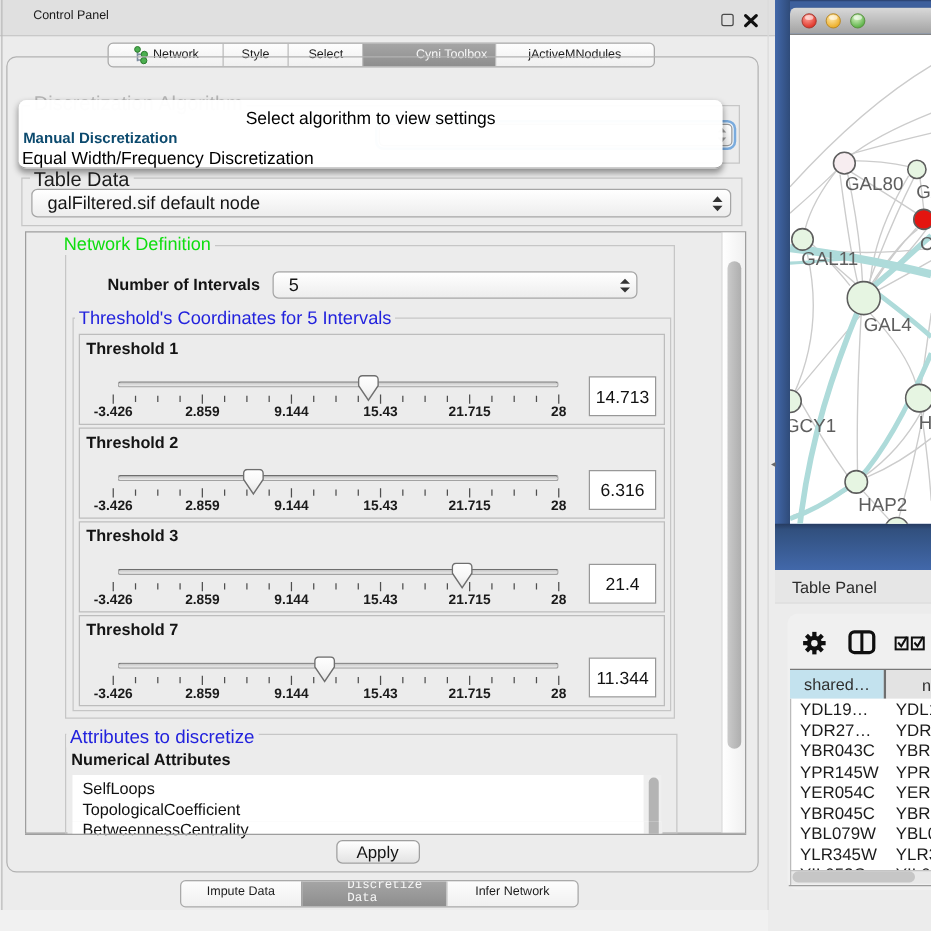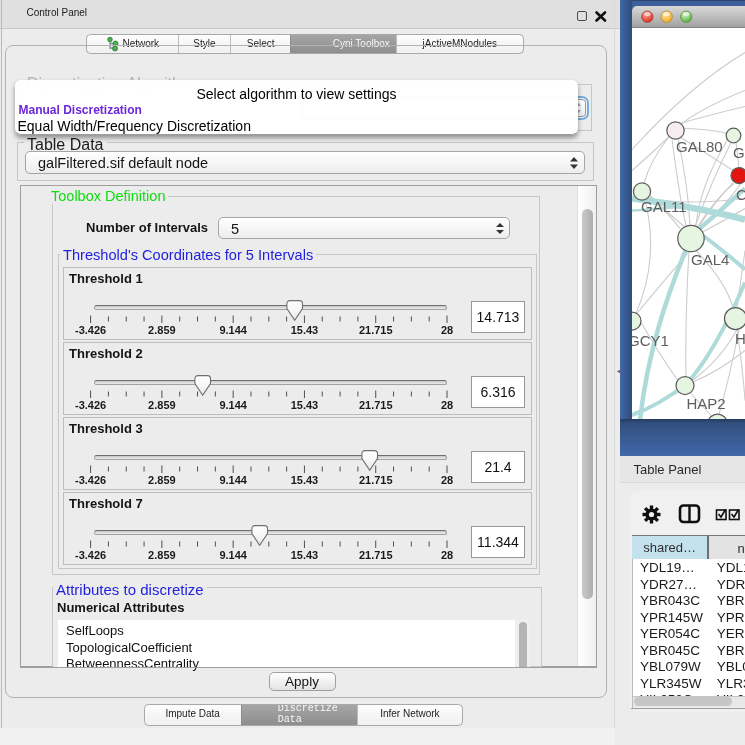--- a/index.html
+++ b/index.html
@@ -69,21 +69,21 @@
         <path d="M1 5.5 L9 5.5 L5 1 Z" fill="#333"></path>
         <path d="M1 8.5 L9 8.5 L5 13 Z" fill="#333"></path>
       </svg>
 </div>
 
 <div class="abs" style="left:20px;top:185px;width:577px;height:482px;border:1px solid #9e9e9e;background:#ececec;"></div>
 <div class="abs" style="left:577px;top:186px;width:19px;height:480px;background:linear-gradient(90deg,#ffffff,#f0f0f0);border-left:1px solid #ddd;"></div>
 <div class="abs" style="left:582px;top:209px;width:10.5px;height:390px;background:linear-gradient(90deg,#cacaca,#aeaeae);border-radius:5.5px;"></div>
 
 <div class="grp" style="left:52px;top:196px;width:488px;height:379px;"></div>
-<div class="gtitle" style="left:48px;top:188px;color:#0fdd0f;font-size:14.5px;">Toolbox Definition</div>
+<div class="gtitle" style="left:48px;top:188px;color:#0fdd0f;font-size:14.5px;">Network Definition</div>
 
 <div class="txt" style="left:86px;top:219.5px;font-size:13px;font-weight:bold;color:#141414;">Number of Intervals</div>
 <div class="combo" style="left:218px;top:217px;width:292px;height:22px;">
   <div class="cv">5</div>
   <svg class="abs" style="right:4px;top:4px;" width="10" height="14">
         <path d="M1 5 L9 5 L5 1 Z" fill="#333"></path>
         <path d="M1 8 L9 8 L5 12 Z" fill="#333"></path>
       </svg>
 </div>
 
@@ -449,16 +449,16 @@
 <div class="abs" style="left:634px;top:697.3px;width:97.5px;height:8.5px;background:#c6c6c6;border-radius:4.5px;"></div>
 <div class="abs" style="left:631px;top:707.8px;width:114px;height:1px;background:#9c9c9c;"></div>
 <div class="abs" style="left:631.5px;top:559.2px;width:1px;height:149px;background:#bbb;"></div>
 
 <svg class="abs" style="left:615.5px;top:369px;" width="5" height="5">
       <path d="M4.5 0.5 L4.5 4.5 L0.8 2.5 Z" fill="#6a6a6a"></path>
     </svg>
 
 <div class="abs" style="left:15px;top:80px;width:563px;height:55px;background:rgba(255,255,255,0.97);border-radius:6px;border-bottom:1px solid #9d9d9d;box-shadow:0 3px 5px rgba(0,0,0,0.4);"></div>
 <div class="txt" style="left:15px;top:86px;width:563px;text-align:center;font-size:14px;color:#000000;">Select algorithm to view settings</div>
-<div class="txt" style="left:18.5px;top:102.5px;font-size:12px;font-weight:bold;color:#6d28d9;">Manual Discretization</div>
+<div class="txt" style="left:18.5px;top:102.5px;font-size:12px;font-weight:bold;color:#0c4a6e;">Manual Discretization</div>
 <div class="txt" style="left:17.5px;top:117.5px;font-size:14px;color:#000;">Equal Width/Frequency Discretization</div>
 
 </div>
 
 </body></html>

